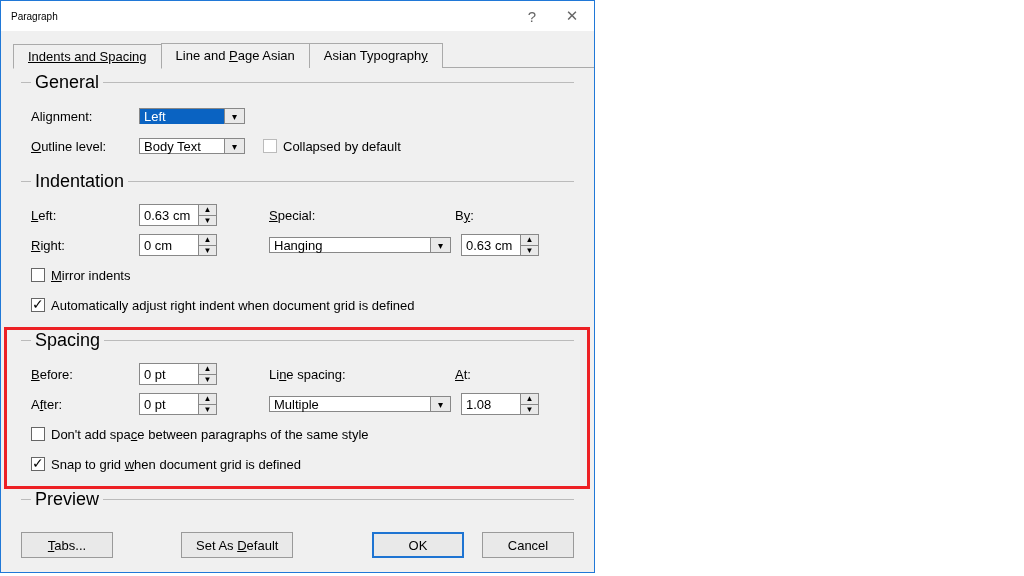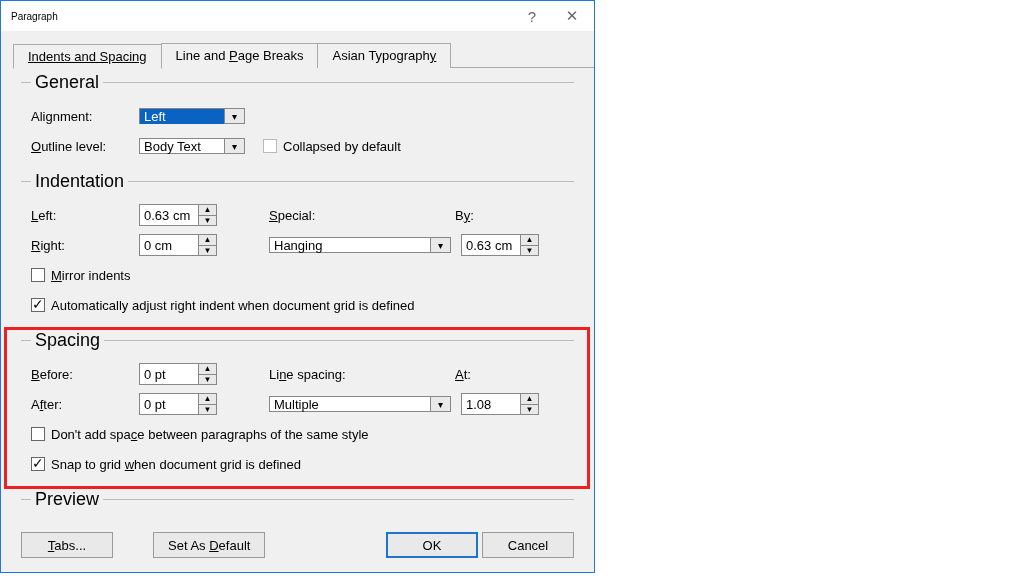--- a/index.html
+++ b/index.html
@@ -81,21 +81,21 @@
     content: "✓"; position: absolute; left: 0; top: -3px; font-size: 14px; color:#000;
   }
   .cb.disabled { border-color:#bbb; }
   .dim { color: #000000; }
   .spacer-col { width: 52px; }
   .col2 { width: 186px; }
   .highlight-box {
     position: absolute; border: 3px solid #ed2024; pointer-events: none;
   }
   .btnbar {
-    display: flex; gap: 4px; padding: 10px 20px 14px 20px;
+    display: flex; gap: 18px; padding: 10px 20px 14px 20px;
   }
   .pushbtn {
     height: 26px; min-width: 92px; padding: 0 14px;
     background: #e9e9e9; border: 1px solid #9a9a9a;
     display:inline-flex; align-items:center; justify-content:center;
   }
   .pushbtn.default { border: 2px solid #1e74d2; }
   .sp1 { flex:1; }
 </style>
 </head>
@@ -107,21 +107,21 @@
     <span class="title">Paragraph</span>
     <span class="title-btn">?</span>
     <span class="title-btn close-x">✕</span>
   </div>
 
   <div class="tabs">
     <div class="tab active">
       <span class="u">Indents and Spacing</span>
     </div>
     <div class="tab">
-      <span>Line and </span><span class="u">P</span><span>age Breaks</span>
+      <span>Line and </span><span class="u">P</span><span>age Asian</span>
     </div>
     <div class="tab">
       <span>Asian Typograph</span><span class="u">y</span>
     </div>
     <div class="tab-underline"></div>
   </div>
 
   <div class="body">
 
     <fieldset>

